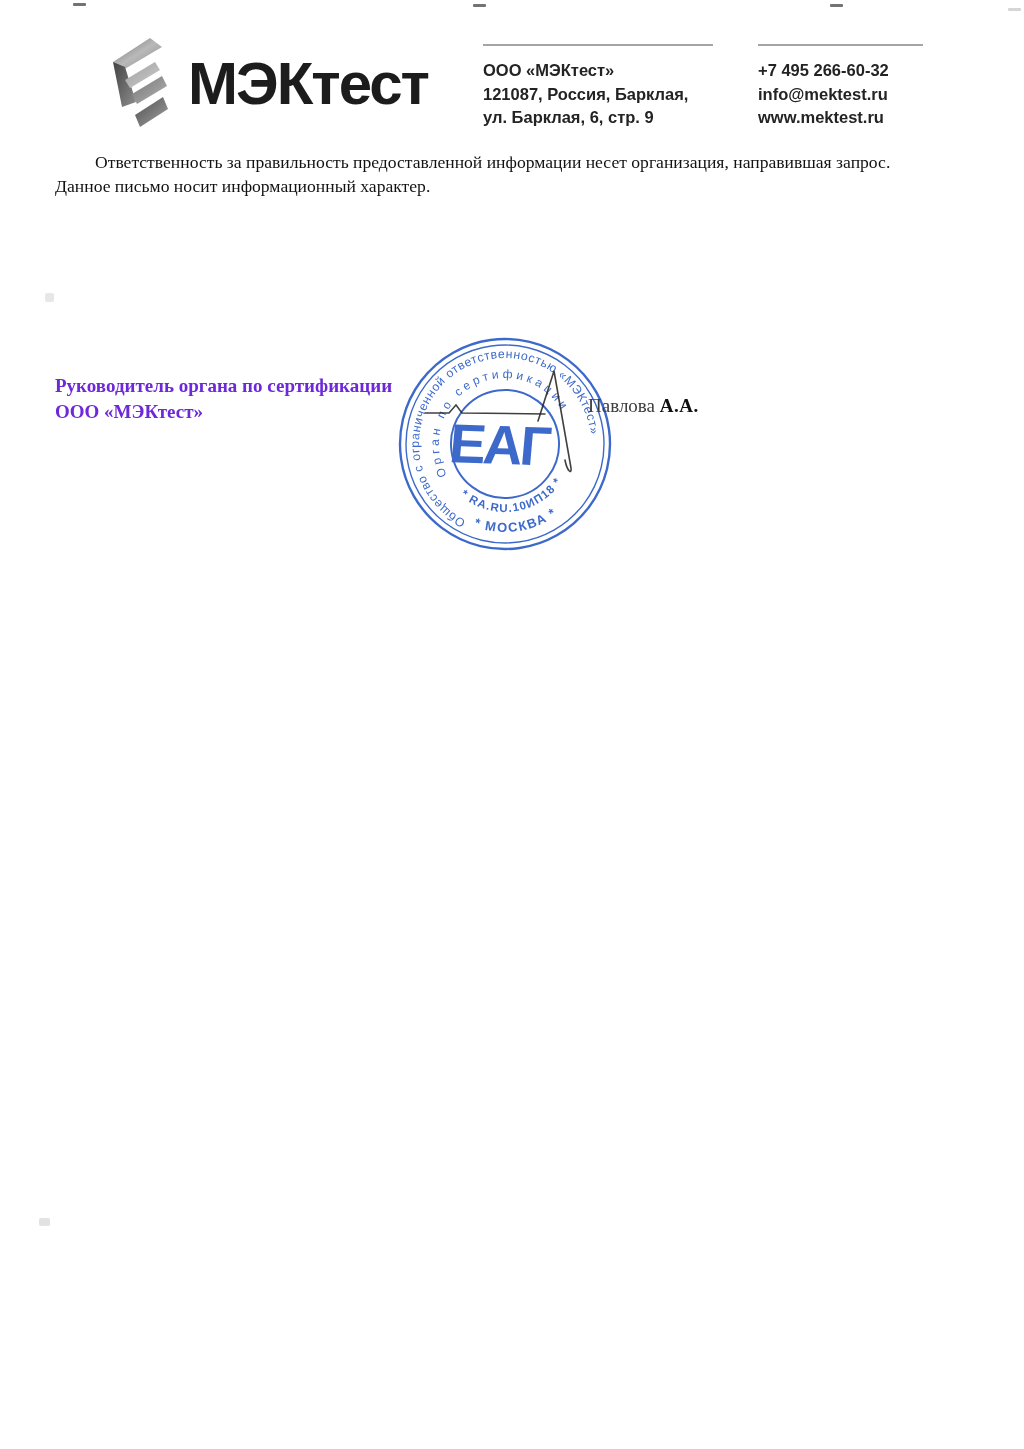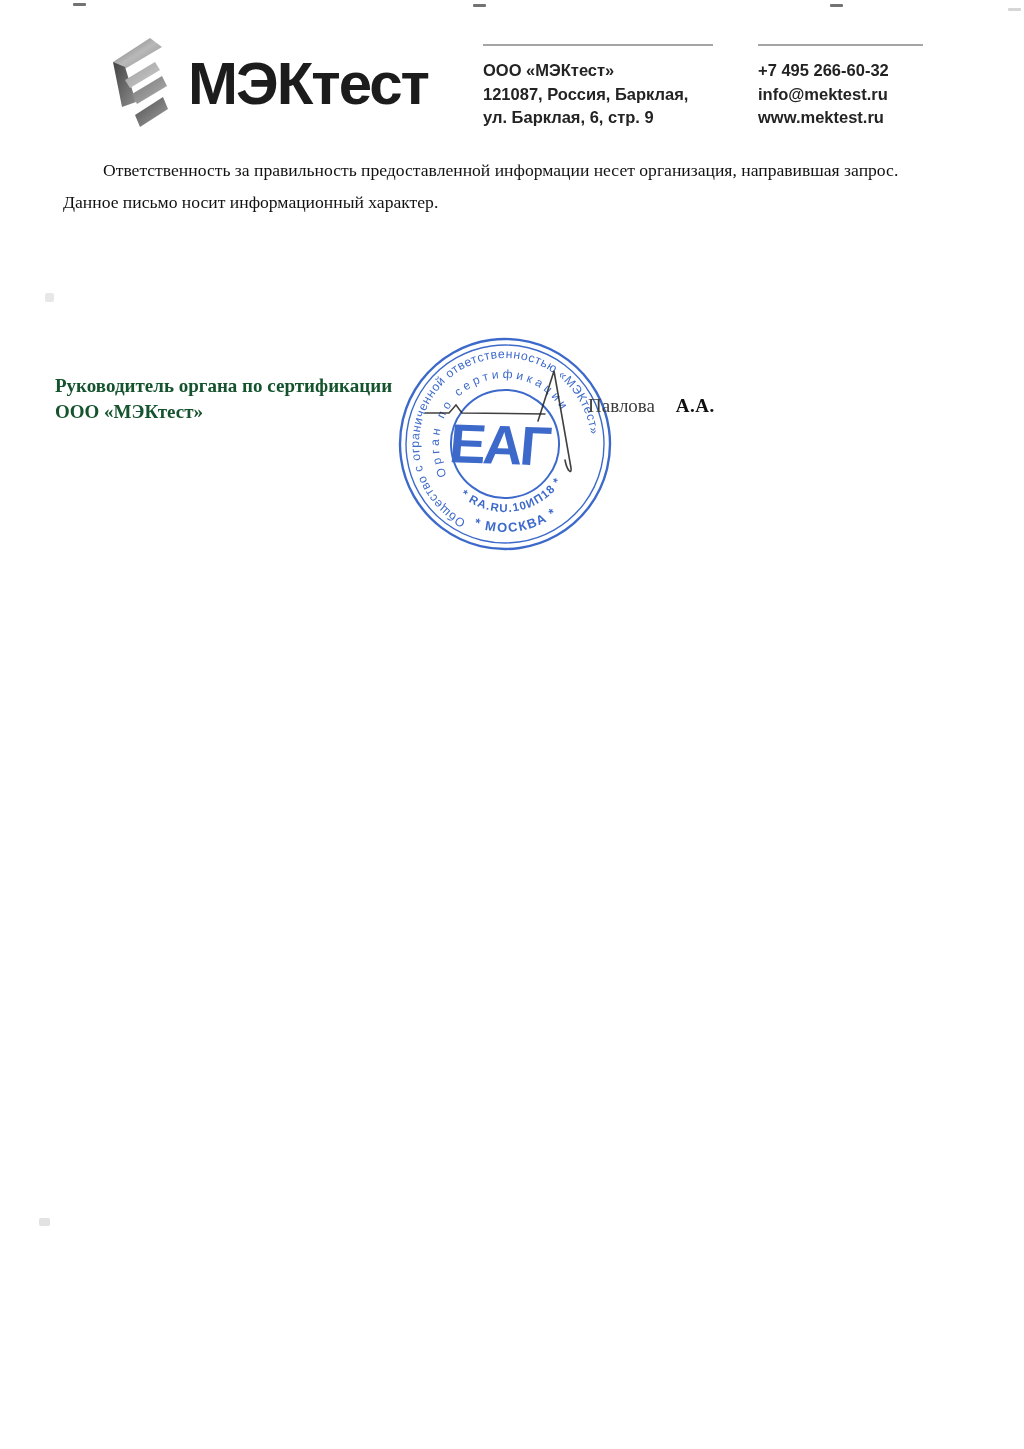--- a/index.html
+++ b/index.html
@@ -15,27 +15,27 @@
   .logo-text{position:absolute;left:188px;top:54px;font-family:"Liberation Sans",sans-serif;
              font-weight:700;font-size:60px;line-height:60px;letter-spacing:-2px;color:#1c1c1c;}
   .contact-col{position:absolute;top:44px;font-family:"Liberation Sans",sans-serif;}
   .contact-rule{height:2px;background:#8f8f8f;margin-bottom:13px;opacity:.8;}
   .contact-line{font-size:16.5px;line-height:23.5px;font-weight:700;color:#232323;}
   .col1{left:483px;width:230px;}
   .col2{left:758px;width:165px;}
 
   
   .letter-body{position:absolute;left:55px;top:150px;width:912px;font-size:17.6px;line-height:24.4px;color:#121212;}
-  .letter-body p{margin:8px;text-align:justify;}
+  .letter-body p{margin:0;text-align:justify;}
   .indent{text-indent:40px;}
 
   
-  .sig-title{position:absolute;left:55px;top:373px;font-size:19px;line-height:25.5px;font-weight:600;color:#14532d;}
+  .sig-title{position:absolute;left:55px;top:373px;font-size:19px;line-height:25.5px;font-weight:600;color:#6d28d9;}
   .signee{position:absolute;left:588px;top:395px;font-size:19px;color:#3d3d3d;z-index:5;}
-  .signee b{color:#0f0f0f;font-weight:700;letter-spacing:.5px;margin-left:16px;}
+  .signee b{color:#0f0f0f;font-weight:700;letter-spacing:.5px;}
 
   
   .stamp-wrap{position:absolute;left:392px;top:331px;width:226px;height:226px;z-index:2;
               transform:rotate(-8deg);opacity:.92;}
   .stamp-wrap svg text{font-family:"Liberation Sans",sans-serif;}
   .ink-wrap{position:absolute;left:405px;top:350px;width:200px;height:140px;z-index:6;}
 </style>
 </head>
 <body>
 

